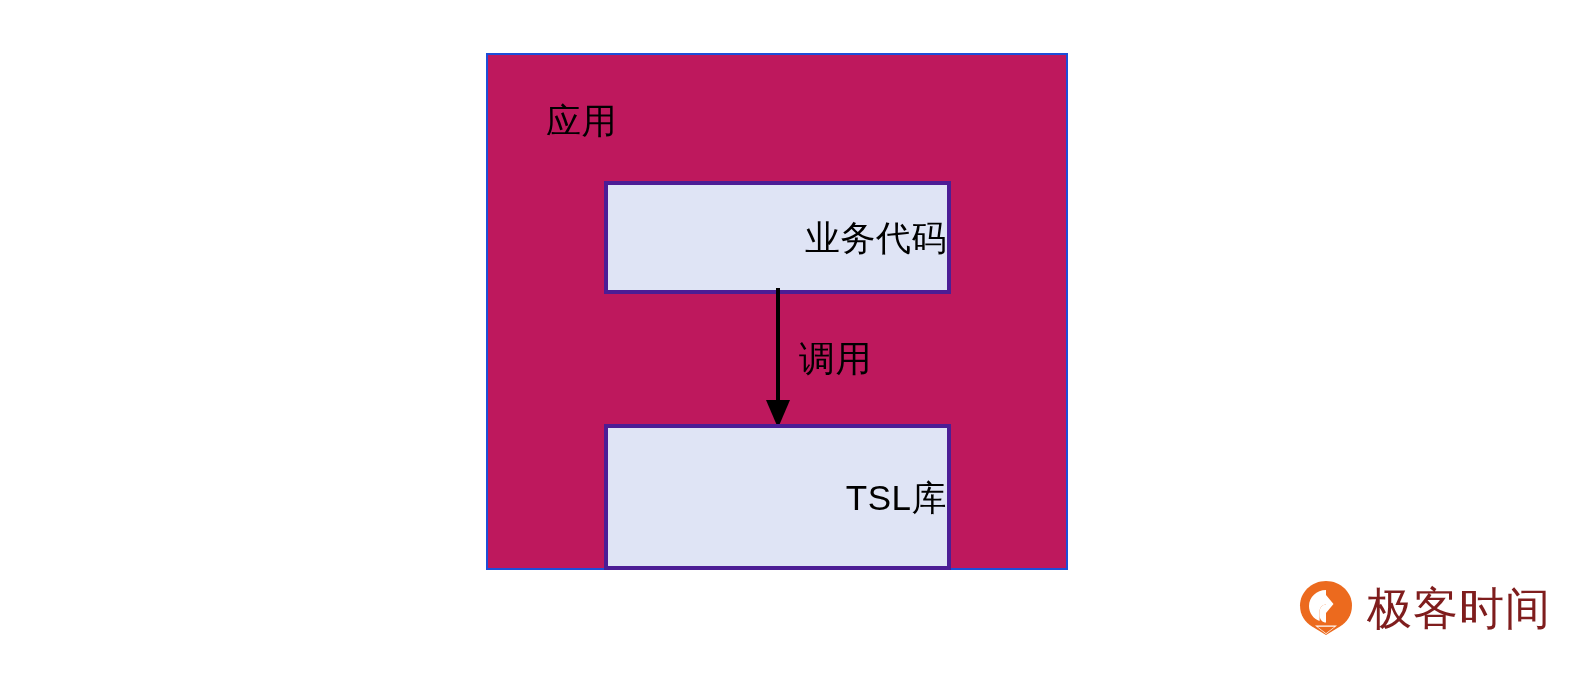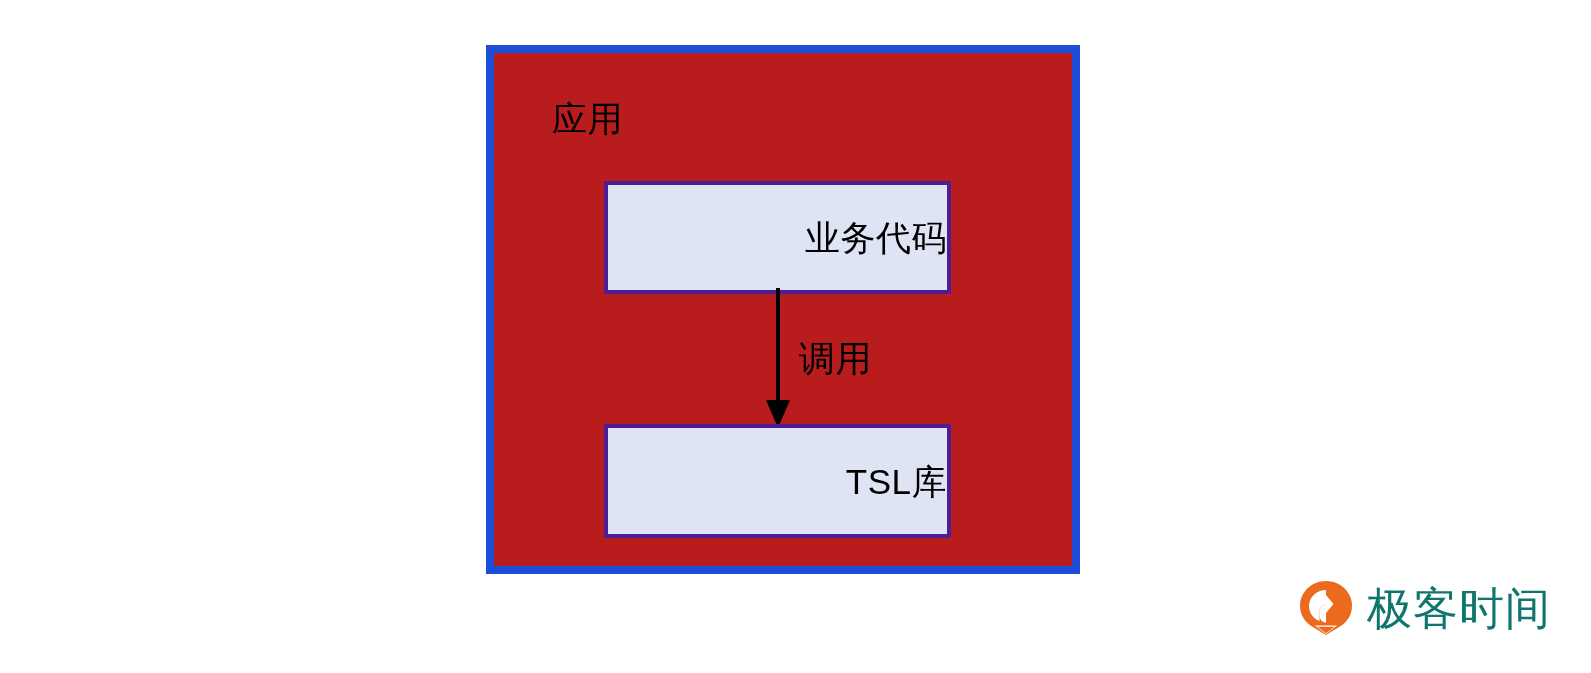--- a/index.html
+++ b/index.html
@@ -18,25 +18,25 @@
     width: 1591px;
     height: 673px;
     background: #ffffff;
     overflow: hidden;
   }
 
   
   .outer-box {
     position: absolute;
     left: 486px;
-    top: 45px;
+    top: 53px;
     width: 578px;
     height: 513px;
-    background: #b91c1c;
-    border: 8px solid #1d4ed8;
+    background: #be185d;
+    border: 2px solid #1d4ed8;
     box-sizing: content-box;
   }
 
   .outer-label {
     position: absolute;
     left: 58px;
     top: 48px;
     font-size: 35px;
     line-height: 1;
     color: #000000;
@@ -67,21 +67,21 @@
     left: 604px;
     top: 181px;
     width: 347px;
     height: 113px;
   }
 
   .box-tsl {
     left: 604px;
     top: 424px;
     width: 347px;
-    height: 114px;
+    height: 146px;
   }
 
   
   .arrow-svg {
     position: absolute;
     left: 752px;
     top: 288px;
     width: 52px;
     height: 142px;
     overflow: visible;
@@ -110,21 +110,21 @@
 
   .watermark .logo-mark {
     width: 54px;
     height: 56px;
     display: block;
   }
 
   .watermark .logo-text {
     font-size: 45px;
     line-height: 1;
-    color: #0f766e;
+    color: #7f1d1d;
     white-space: nowrap;
     letter-spacing: 1px;
   }
 </style>
 </head>
 <body>
 
 <div id="canvas">
 
   <div class="outer-box">

